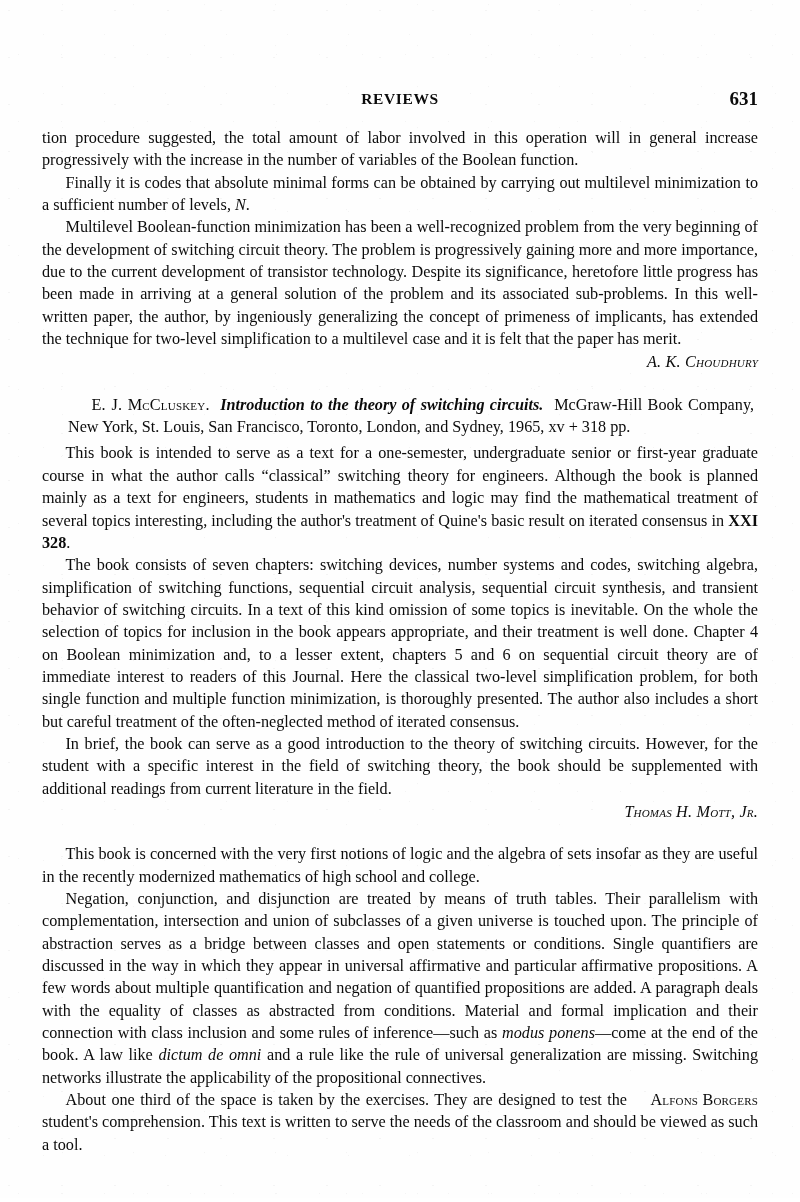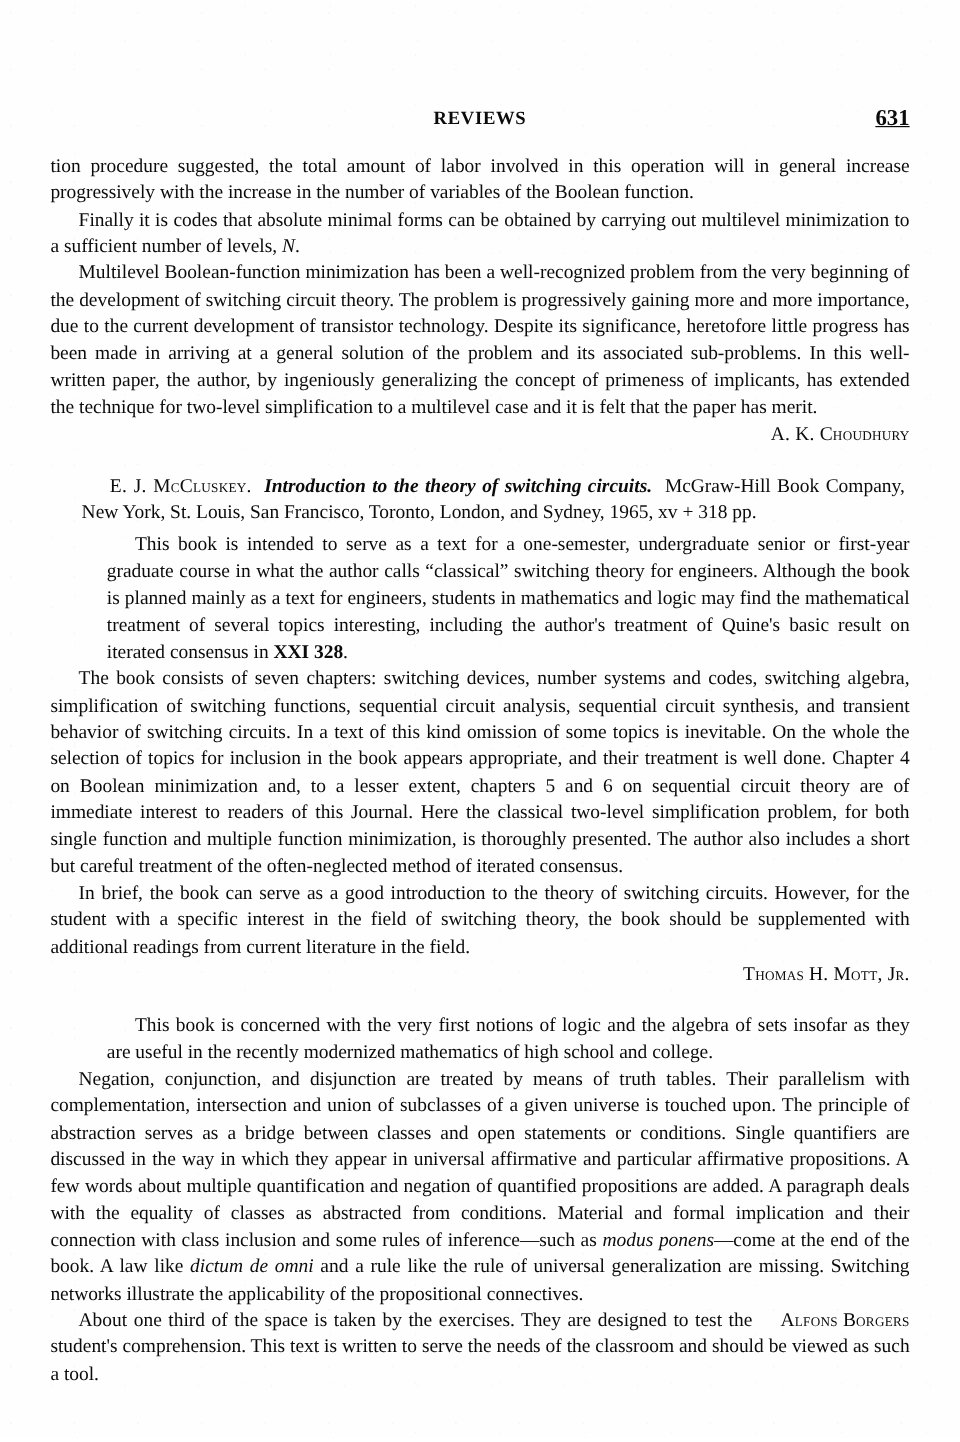--- a/index.html
+++ b/index.html
@@ -44,21 +44,20 @@
     letter-spacing: 0.6px;
     line-height: 22px;
   }
   .running-head .rh-folio {
     position: absolute;
     right: 0;
     top: 0;
     font-size: 19px;
     font-weight: bold;
     line-height: 22px;
-    text-decoration: underline;
   }
 
   
   .column {
     position: absolute;
     top: 127px;
     left: 42px;
     width: 716px;
   }
 
@@ -76,20 +75,21 @@
   p.cont { text-indent: 0; }
   p.indent { text-indent: 1.45em; }
 
   
   p.signature {
     text-align: center;
     text-align-last: right;
     -moz-text-align-last: right;
     text-indent: 0;
     margin-top: 1px;
+    font-style: italic;
   }
 
   
   p.with-sig { text-indent: 1.45em; }
   p.with-sig .sig-inline {
     float: right;
   }
 
   
   .review-head {
@@ -99,21 +99,21 @@
     line-height: 22.35px;
     text-align: justify;
     text-justify: inter-word;
     -moz-text-align-last: left;
     text-align-last: left;
     text-indent: 1.45em;
   }
 
   
   .gap-before { margin-top: 20px; }
-  .gap-small  { margin-top: 4px; margin-left: 47px; }
+  .gap-small  { margin-top: 4px; }
 
   
   .sc {
     font-variant: small-caps;
     font-feature-settings: "smcp" 1;
     letter-spacing: 0.2px;
   }
   .title-it {
     font-style: italic;
     font-weight: bold;

